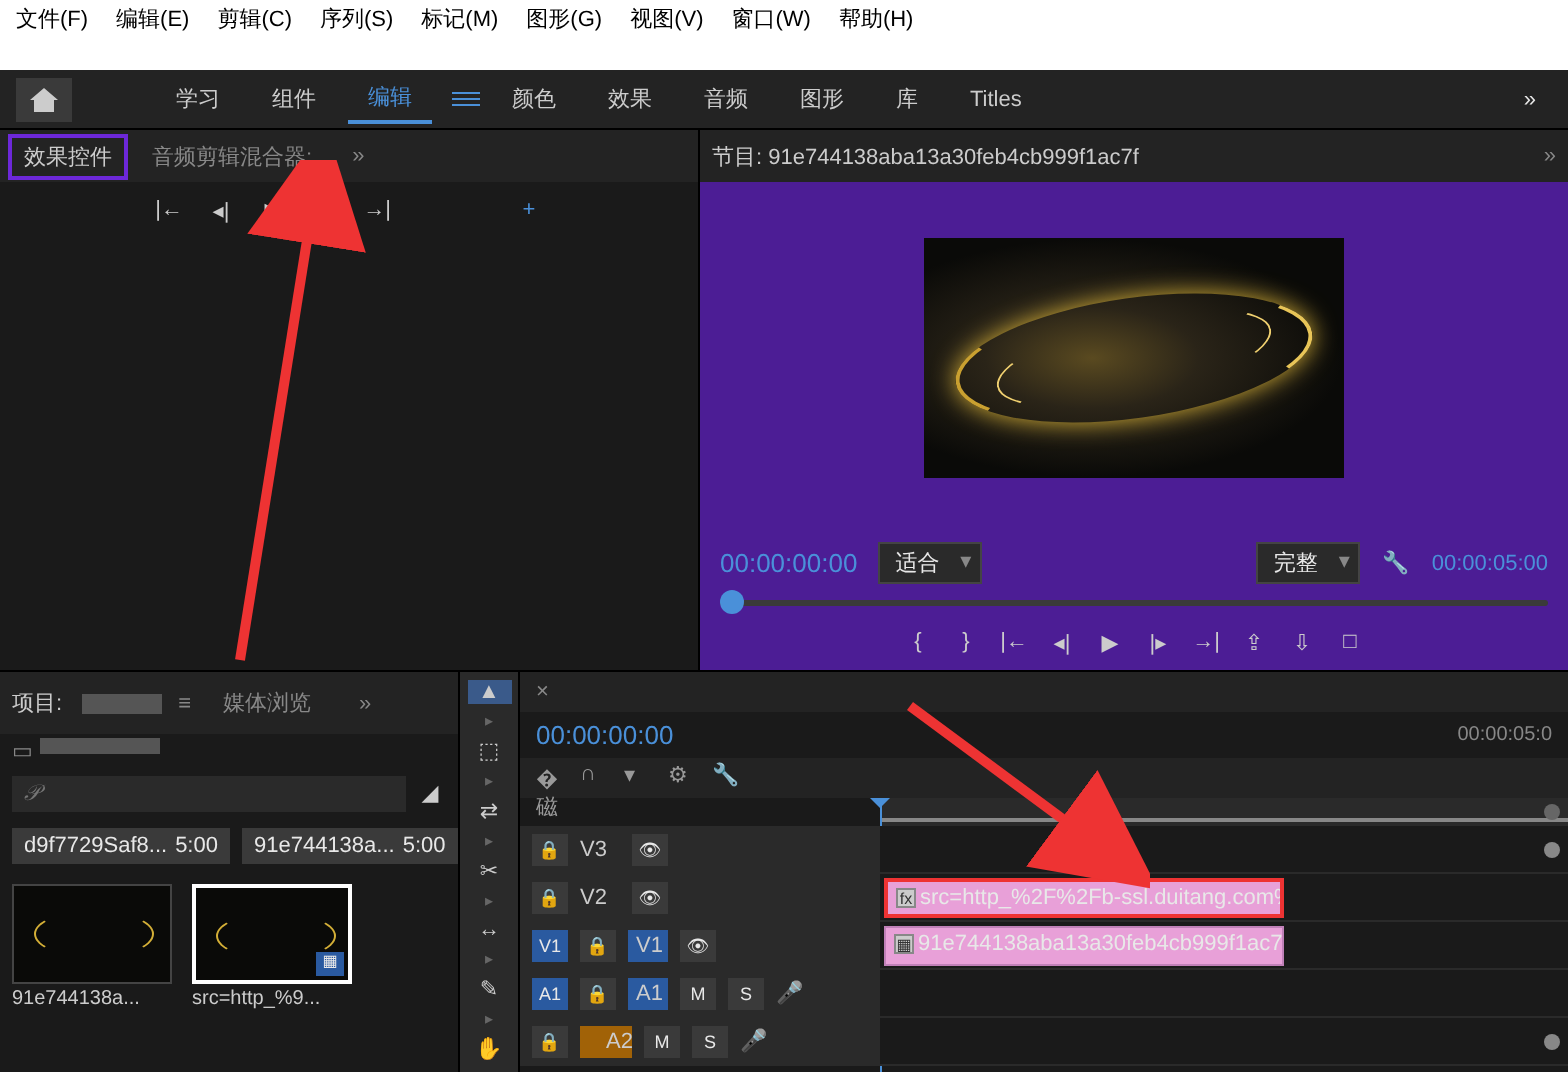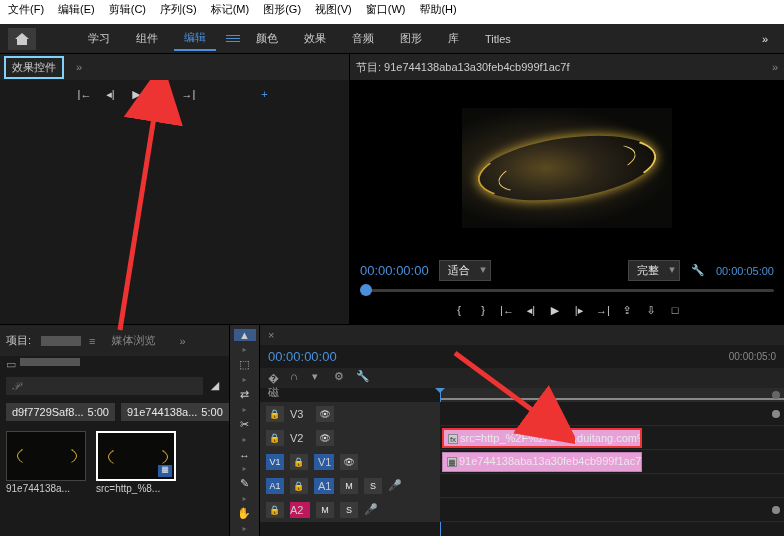--- a/index.html
+++ b/index.html
@@ -1,35 +1,35 @@
 <!DOCTYPE html>
 <html><head>
 <meta charset="utf-8">
 <style>
 *{margin:0;padding:0;box-sizing:border-box;font-family:"Microsoft YaHei",sans-serif;font-size:11px;color:#e8e8e8}
 body{background:#232323;width:784px;height:536px;overflow:hidden;position:relative}
-.menubar{background:#fff;color:#000;display:flex;padding:2px 8px;gap:14px;height:24px}
+.menubar{background:#fff;color:#000;display:flex;padding:2px 8px;gap:14px;height:35px}
 .menubar span{color:#000}
 .workspace{background:#232323;display:flex;align-items:center;height:30px;padding:0 8px;gap:6px;border-bottom:1px solid #000}
 .home-btn{width:28px;height:22px;background:#3a3a3a;display:flex;align-items:center;justify-content:center}
 .ws-item{padding:4px 10px;color:#ccc}
 .ws-active{color:#4a90d9;border-bottom:2px solid #4a90d9}
 .ws-lines{width:14px;display:flex;flex-direction:column;gap:2px;margin-left:4px}
 .ws-lines span{height:1px;background:#4a90d9}
 .ws-more{margin-left:auto;padding:4px 8px}
 .mid{display:flex;height:270px}
 .left-panel{width:350px;background:#1a1a1a;display:flex;flex-direction:column;border-right:1px solid #000}
 .panel-tabs{display:flex;background:#232323;height:26px;align-items:center;padding:0 4px;gap:4px}
 .tab{padding:4px 8px;color:#888}
-.tab-hl{border:2px solid #7dd3fc;padding:2px 6px;color:#ccc}
+.tab-hl{border:2px solid #6d28d9;padding:2px 6px;color:#ccc}
 .source-body{flex:1;display:flex;align-items:flex-end;padding:8px 12px}
 .timecode{color:#4a90d9;font-size:14px}
 .page-ind{color:#666;margin-left:60px}
 .transport{display:flex;gap:10px;justify-content:center;padding:6px;align-items:center}
-.right-panel{flex:1;background:#000000;display:flex;flex-direction:column}
+.right-panel{flex:1;background:#4c1d95;display:flex;flex-direction:column}
 .prog-tabs{display:flex;background:#232323;height:26px;align-items:center;padding:0 6px}
 .prog-title{color:#ccc;font-size:11px}
 .monitor{flex:1;display:flex;align-items:center;justify-content:center;padding:8px}
 .preview{width:210px;height:120px;background:radial-gradient(ellipse at 40% 50%,#5a4a20 0%,#2a2418 30%,#0a0a08 70%);position:relative;overflow:hidden}
 .swirl{position:absolute;width:180px;height:60px;border:2px solid #d4af37;border-radius:50%;top:30px;left:15px;border-color:transparent #e8c558 transparent #c9a030;transform:rotate(-8deg);box-shadow:0 0 12px #d4af37}
 .swirl2{position:absolute;width:140px;height:40px;border:1px solid #f0d070;border-radius:50%;top:40px;left:35px;transform:rotate(-12deg);border-top-color:transparent;border-bottom-color:transparent}
 .prog-controls{display:flex;align-items:center;padding:4px 10px;gap:10px}
 .fit-dd{background:#2a2a2a;padding:2px 20px 2px 8px;border:1px solid #444;position:relative;font-size:11px}
 .fit-dd::after{content:"▾";position:absolute;right:4px;color:#888}
 .slider-row{padding:4px 10px;display:flex;align-items:center}
@@ -116,20 +116,21 @@
 <div class="ws-item">图形</div>
 <div class="ws-item">库</div>
 <div class="ws-item">Titles</div>
 <div class="ws-more">»</div>
 </div>
 
 <div class="mid">
 <div class="left-panel">
   <div class="panel-tabs">
     <span class="tab-hl">效果控件</span>
+    <span class="tab">音频剪辑混合器:</span>
     <span class="tab">»</span>
   </div>
   <div class="transport">
     <span class="icon-btn">|←</span>
     <span class="icon-btn">◂|</span>
     <span class="icon-btn">▶</span>
     <span class="icon-btn">|▸</span>
     <span class="icon-btn">→|</span>
     <span style="width:40px"></span>
     <span class="icon-btn" style="color:#4a90d9">+</span>
@@ -207,21 +208,21 @@
       <div class="thumb-img">
             <div class="thumb-swirl"></div>
           </div>
       <div class="thumb-lbl">91e744138a...</div>
     </div>
     <div class="thumb">
       <div class="thumb-img sel">
             <div class="thumb-swirl"></div>
             <div class="thumb-icon">▦</div>
           </div>
-      <div class="thumb-lbl">src=http_%8...</div>
+      <div class="thumb-lbl">src=http_%9...</div>
     </div>
   </div>
 </div>
 
 <div class="tools">
   <div class="tool active">▲</div>
       <div class="tool-dot">▸</div>
   <div class="tool">⬚</div>
       <div class="tool-dot">▸</div>
   <div class="tool">⇄</div>
@@ -297,21 +298,21 @@
             <span class="track-lbl on" style="background:#2a5aa0;padding:2px 4px">A1</span>
             <span class="track-toggle">M</span>
             <span class="track-toggle">S</span>
             <span>🎤</span>
           </div>
       <div class="track-body"></div>
     </div>
     <div class="track">
       <div class="track-head">
             <span class="track-toggle">🔒</span>
-            <span class="track-lbl" style="background:#be185d;padding:2px 0">A2</span>
+            <span class="track-lbl" style="background:#a16207;padding:2px 13px">A2</span>
             <span class="track-toggle">M</span>
             <span class="track-toggle">S</span>
             <span>🎤</span>
           </div>
       <div class="track-body">
             <div class="end-mark" style="right:4px;top:8px"></div>
           </div>
     </div>
   </div>
 </div>

